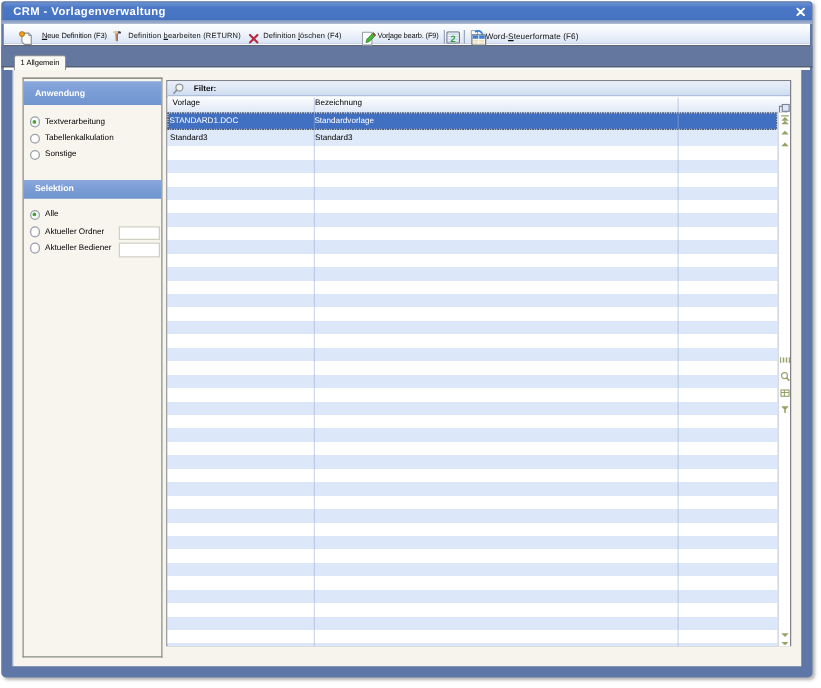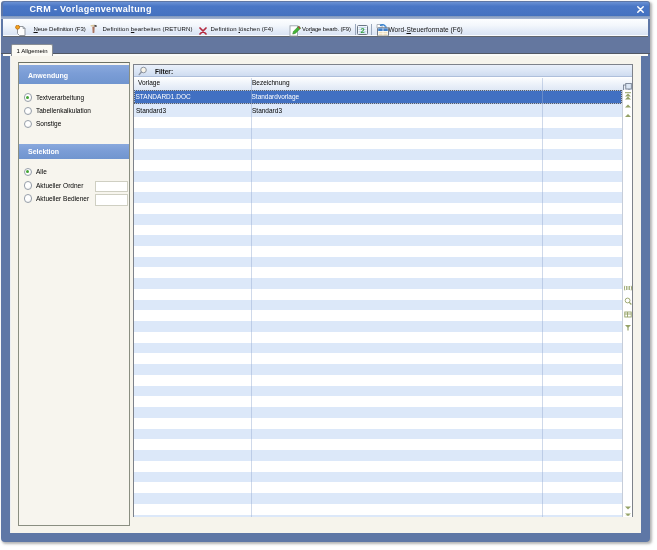--- a/index.html
+++ b/index.html
@@ -9,21 +9,21 @@
   position:absolute; left:1px; top:1px; width:649px; height:541px;
   background:#5e77a6; border-radius:3px 3px 4px 4px;
   box-shadow:1.5px 1.5px 2.5px rgba(130,130,130,0.6);
 }
 #titlebar {
   position:absolute; left:1.5px; top:1px; width:646px; height:14px;
   background:linear-gradient(180deg,#6b92d4 0%,#4a77c6 30%,#4673c2 85%,#4270bd 100%);
   border-radius:2px 2px 0 0;
 }
 #titlestrip { position:absolute; left:0; top:15px; width:649px; height:2.5px; background:linear-gradient(180deg,#7e96bd 0%,#a5b6d2 100%); }
-#title-text { position:absolute; left:9.5px; top:0.5px; height:15px; line-height:15.5px; color:#fff; font-size:9px; font-weight:bold; letter-spacing:0.35px;margin-left:19px; }
+#title-text { position:absolute; left:9.5px; top:0.5px; height:15px; line-height:15.5px; color:#fff; font-size:9px; font-weight:bold; letter-spacing:0.35px; }
 #toolbar {
   position:absolute; left:2px; top:17.5px; width:645px; height:16px;
   background:linear-gradient(180deg,#fdfeff 0%,#f3f7fc 40%,#dfe8f6 85%,#dae4f4 100%);
 }
 #tbwhite { position:absolute; left:2px; top:33.5px; width:645px; height:1px; background:#fafcfe; }
 #tbdark { position:absolute; left:2px; top:34.5px; width:645px; height:1px; background:#61666e; }
 .tbtext { position:absolute; top:24.5px; font-size:6px; color:#101010; white-space:nowrap; }
 .tbsep { position:absolute; top:23px; width:1px; height:11px; background:#9aa8bd; }
 #band { position:absolute; left:0; top:35.5px; width:649px; height:16.5px; background:#64779f; }
 #banddark { position:absolute; left:0; top:52px; width:649px; height:1px; background:#525864; }

